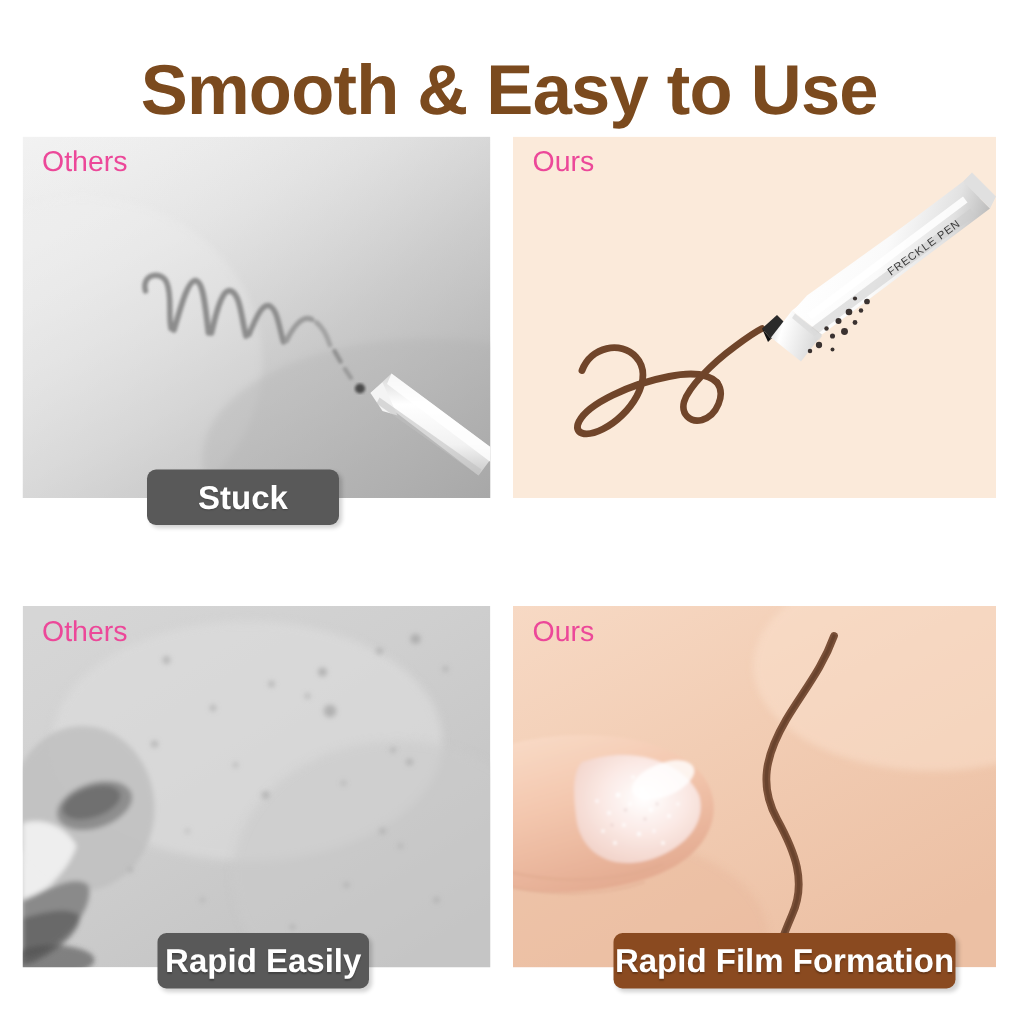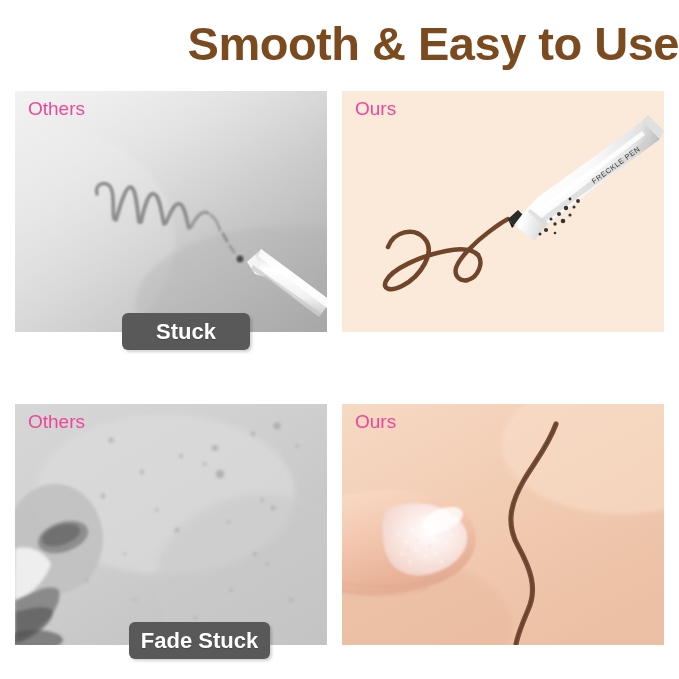--- a/index.html
+++ b/index.html
@@ -8,22 +8,22 @@
     background:#ffffff;
     font-family:"Liberation Sans", sans-serif;
     overflow:hidden;
     position:relative;
   }
   #root{position:relative;width:679px;height:679px;}
 
   
   .title{
     position:absolute;
-    left:0;top:16px;width:679px;
-    text-align:right;
+    left:0;top:32px;width:679px;
+    text-align:center;
     font-size:47px;
     font-weight:bold;
     letter-spacing:-0.5px;
     color:#7b4a1e;
     white-space:nowrap;
   }
 
   
   .panel{
     position:absolute;
@@ -54,21 +54,20 @@
     color:#ffffff;
     font-weight:bold;
     font-size:22px;
     border-radius:6px;
     z-index:20;
     box-shadow:2px 2px 3px rgba(0,0,0,0.18);
     text-shadow:0 1px 1px rgba(0,0,0,0.25);
     padding:0 14px;
     box-sizing:border-box;
     white-space:nowrap;
-    margin-left:24px;
   }
   .badge-gray{background:#595959;}
   .badge-brown{background:#8a4a20;}
 
   .badge-stuck{left:98px; top:313px; width:128px; height:37px;}
   .badge-smooth{left:434px;top:313px; width:128px; height:37px;}
   .badge-fade{left:105px; top:622px; width:141px; height:37px;}
   .badge-rapid{left:409px; top:622px; width:228px; height:37px;}
 </style>
 </head>
@@ -329,15 +328,16 @@
 
       <path d="M214,20 C206,42 194,56 182,76 C168,100 164,120 176,142
                C188,164 196,184 186,206 C180,220 176,230 174,240" fill="none" stroke="#7a5038" stroke-width="5.2" stroke-linecap="round"></path>
       <path d="M214,20 C206,42 194,56 182,76 C168,100 164,120 176,142
                C188,164 196,184 186,206 C180,220 176,230 174,240" fill="none" stroke="#5d3a26" stroke-width="2.2" stroke-linecap="round" opacity="0.6"></path>
     </svg>
     <div class="corner-label">Ours</div>
   </div>
 
   <div class="badge badge-gray badge-stuck">Stuck</div>
-  <div class="badge badge-gray badge-fade">Fade Stuck</div>
+  <div class="badge badge-gray badge-fade">Rapid Easily</div>
+  <div class="badge badge-brown badge-rapid">Rapid Film Formation</div>
 
 </div>
 
 </body></html>

